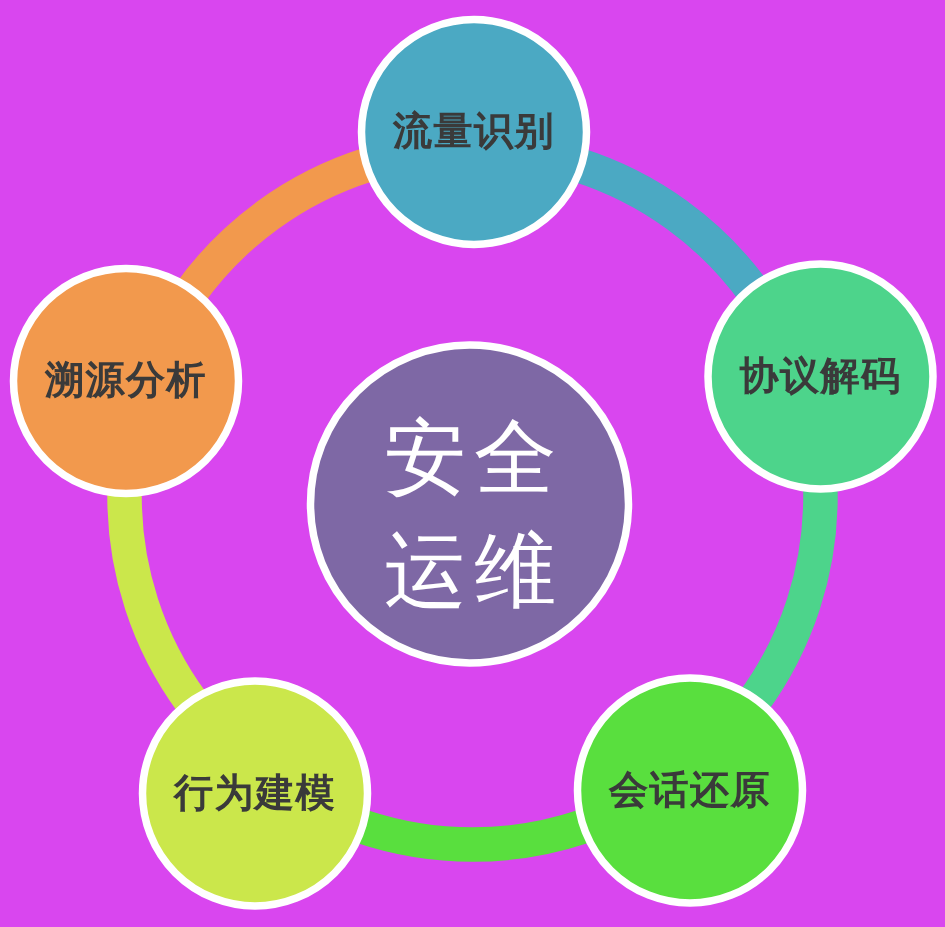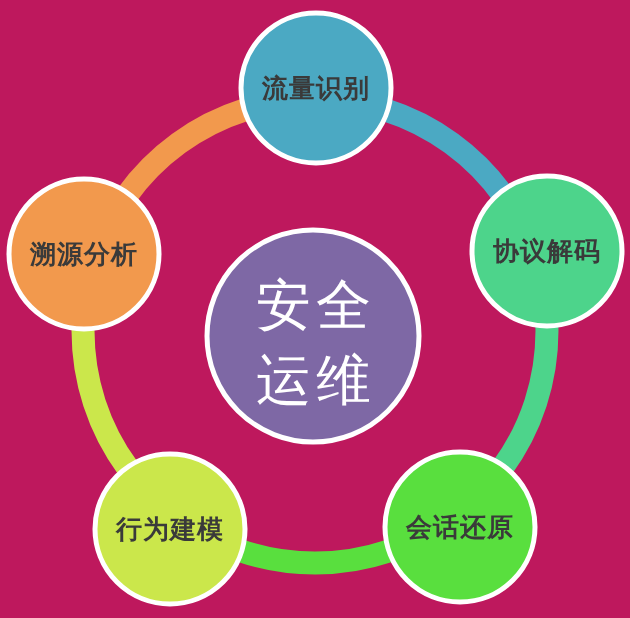--- a/index.html
+++ b/index.html
@@ -4,21 +4,21 @@
 <style>
   html, body {
     margin: 0;
     padding: 0;
     background: #ffffff;
   }
   .stage {
     position: relative;
     width: 630px;
     height: 618px;
-    background: #be185d;
+    background: #d946ef;
     overflow: hidden;
     font-family: "DejaVu Serif", "Liberation Serif", serif;
   }
   svg { display: block; }
   .node-label {
     font-family: "DejaVu Serif", "Liberation Serif", serif;
     font-size: 26px;
     font-weight: bold;
     letter-spacing: 1px;
   }

